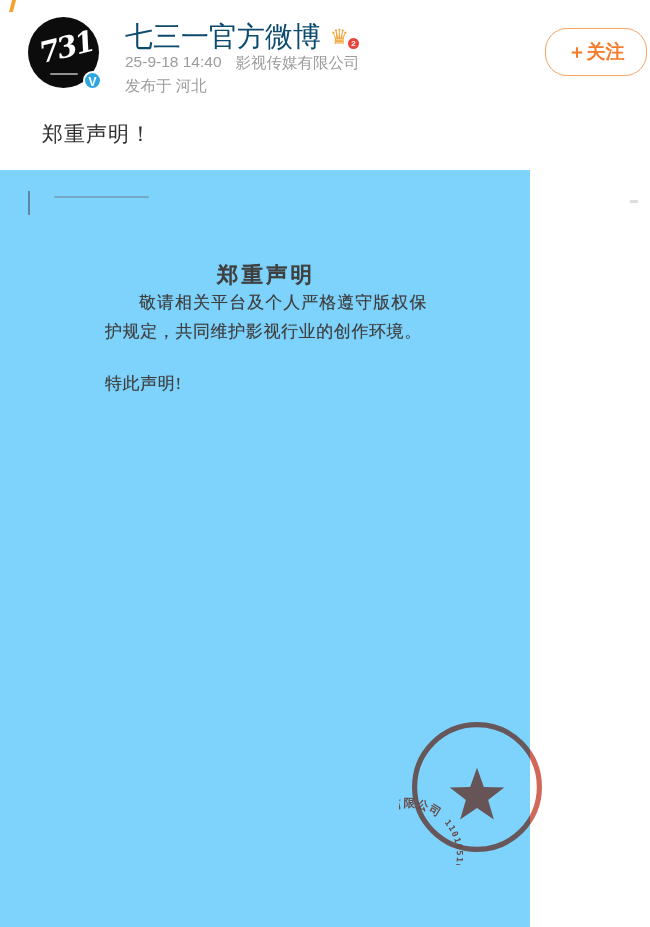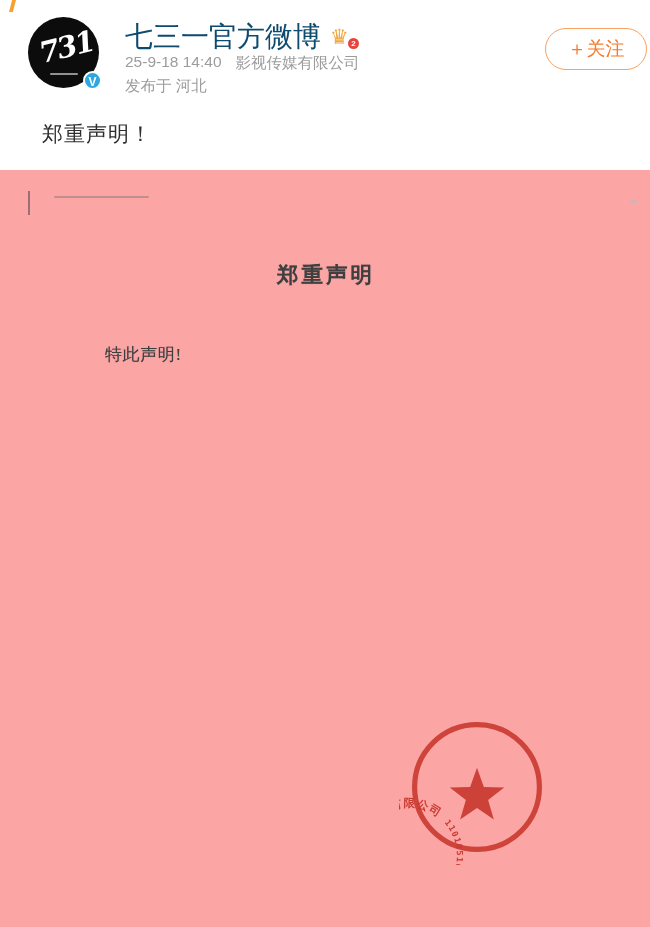--- a/index.html
+++ b/index.html
@@ -28,47 +28,47 @@
   .name-row { display:flex; align-items:center; gap:9px; height:28px; }
   .username { font-size:28px; color:#0c4a6e; cursor:pointer; }
   .crown-icon { position:relative; display:inline-block; width:26px; height:24px;
     color:#f0a63a; font-size:21px; line-height:24px; }
   .crown-level { position:absolute; right:-3px; bottom:0; width:11px; height:11px;
     background:#e8443c; color:#fff; font-style:normal; font-size:8px; line-height:11px;
     text-align:center; border-radius:50%; font-weight:bold; }
   .meta-row { color:#9c9c9c; font-size:15.5px; margin-top:2px; display:flex; gap:14px; }
   .meta-row.location { }
 
-  .follow-btn { position:absolute; left:545px; top:28px; width:102px; height:42px;
+  .follow-btn { position:absolute; left:545px; top:28px; width:102px; height:48px;
     background:#fff; border:1.5px solid #f8a263; border-radius:22px;
     color:#f57a29; font-size:19px; cursor:pointer;
-    font-family:"Liberation Sans","DejaVu Sans",sans-serif; }
+    font-family:"Liberation Sans","DejaVu Sans",sans-serif;font-weight:bold; }
 
   .post-text { position:absolute; left:42px; top:120px; font-size:21px;
     color:#2e2e2e; letter-spacing:1px; }
 
   
-  .doc { position:absolute; left:0; top:170px; width:650px; height:757px;
-    background:#fca5a5; cursor:pointer; }
+  .doc { position:absolute; left:0; top:170px; width:530px; height:757px;
+    background:#7dd3fc; cursor:pointer; }
   .artifact-v { position:absolute; left:28px; top:21px; width:2px; height:24px;
     background:#3c3c3c; opacity:.5; }
   .artifact-h { position:absolute; left:54px; top:26px; width:95px; height:2px;
     background:#6a6a6a; opacity:.4; border-radius:2px; }
   .artifact-dot { position:absolute; left:630px; top:30px; width:8px; height:3px;
     background:#bbb; opacity:.5; }
 
   .doc-inner { position:relative; height:100%; padding:92px 103px 0 105px;
     font-family:"Liberation Serif","DejaVu Serif",serif; color:#3f3f3f;
     font-size:17px; line-height:29.2px; letter-spacing:.6px; text-align:justify;
     text-shadow:0 0 .7px rgba(70,70,70,.55); }
   .doc-title { font-size:21.5px; font-weight:700; text-align:center;
     letter-spacing:3px; line-height:26px; }
   .doc-salutation { margin-top:44px; }
   .doc-para { text-indent:2em; }
-  .doc-closing { margin-top:52px; }
+  .doc-closing { margin-top:23px; }
 
   .seal { position:absolute; left:399px; top:539px; width:156px; height:156px;
     mix-blend-mode:multiply; opacity:.85; }
   .seal text { fill:#c23b28; font-weight:bold; }
   .seal-digits { font-family:"DejaVu Sans Mono","Liberation Mono",monospace;
     font-size:8.2px; letter-spacing:1px; font-weight:normal; }
   .seal-top { font-family:"Liberation Sans","DejaVu Sans",sans-serif;
     font-size:12.5px; letter-spacing:1px; }
   .seal-bottom { font-family:"Liberation Sans","DejaVu Sans",sans-serif;
     font-size:11px; letter-spacing:1px; }
@@ -107,20 +107,21 @@
 
 <div class="post-text">郑重声明！</div>
 
 <figure class="doc">
   <div class="artifact-v"></div>
   <div class="artifact-h"></div>
   <div class="artifact-dot"></div>
 
   <div class="doc-inner">
     <h1 class="doc-title">郑重声明</h1>
+    <p class="doc-para">敬请相关平台及个人严格遵守版权保护规定，共同维护影视行业的创作环境。</p>
     <p class="doc-closing">特此声明!</p>
 
   </div>
 
   <svg class="seal" viewBox="-75 -75 150 150" aria-hidden="true">
     <circle r="60" fill="none" stroke="#c23b28" stroke-width="5" stroke-opacity="0.9"></circle>
     <path id="sealpath" d="M -32.9 32.9 A 46.5 46.5 0 1 1 -33.1 32.7" fill="none"></path>
     <polygon points="0,-18.5 6.6,-0.1 26.2,0.5 10.7,12.5 16.2,31.2 0,20.3 -16.2,31.2 -10.7,12.5 -26.2,0.5 -6.6,-0.1" fill="#c23b28" fill-opacity="0.92"></polygon>
     <text class="seal-digits"><textPath href="#sealpath" startOffset="2"><tspan>1101051058509</tspan></textPath></text>
     <text class="seal-top"><textPath href="#sealpath" startOffset="78"><tspan>合作愉快（北京）</tspan></textPath></text>

